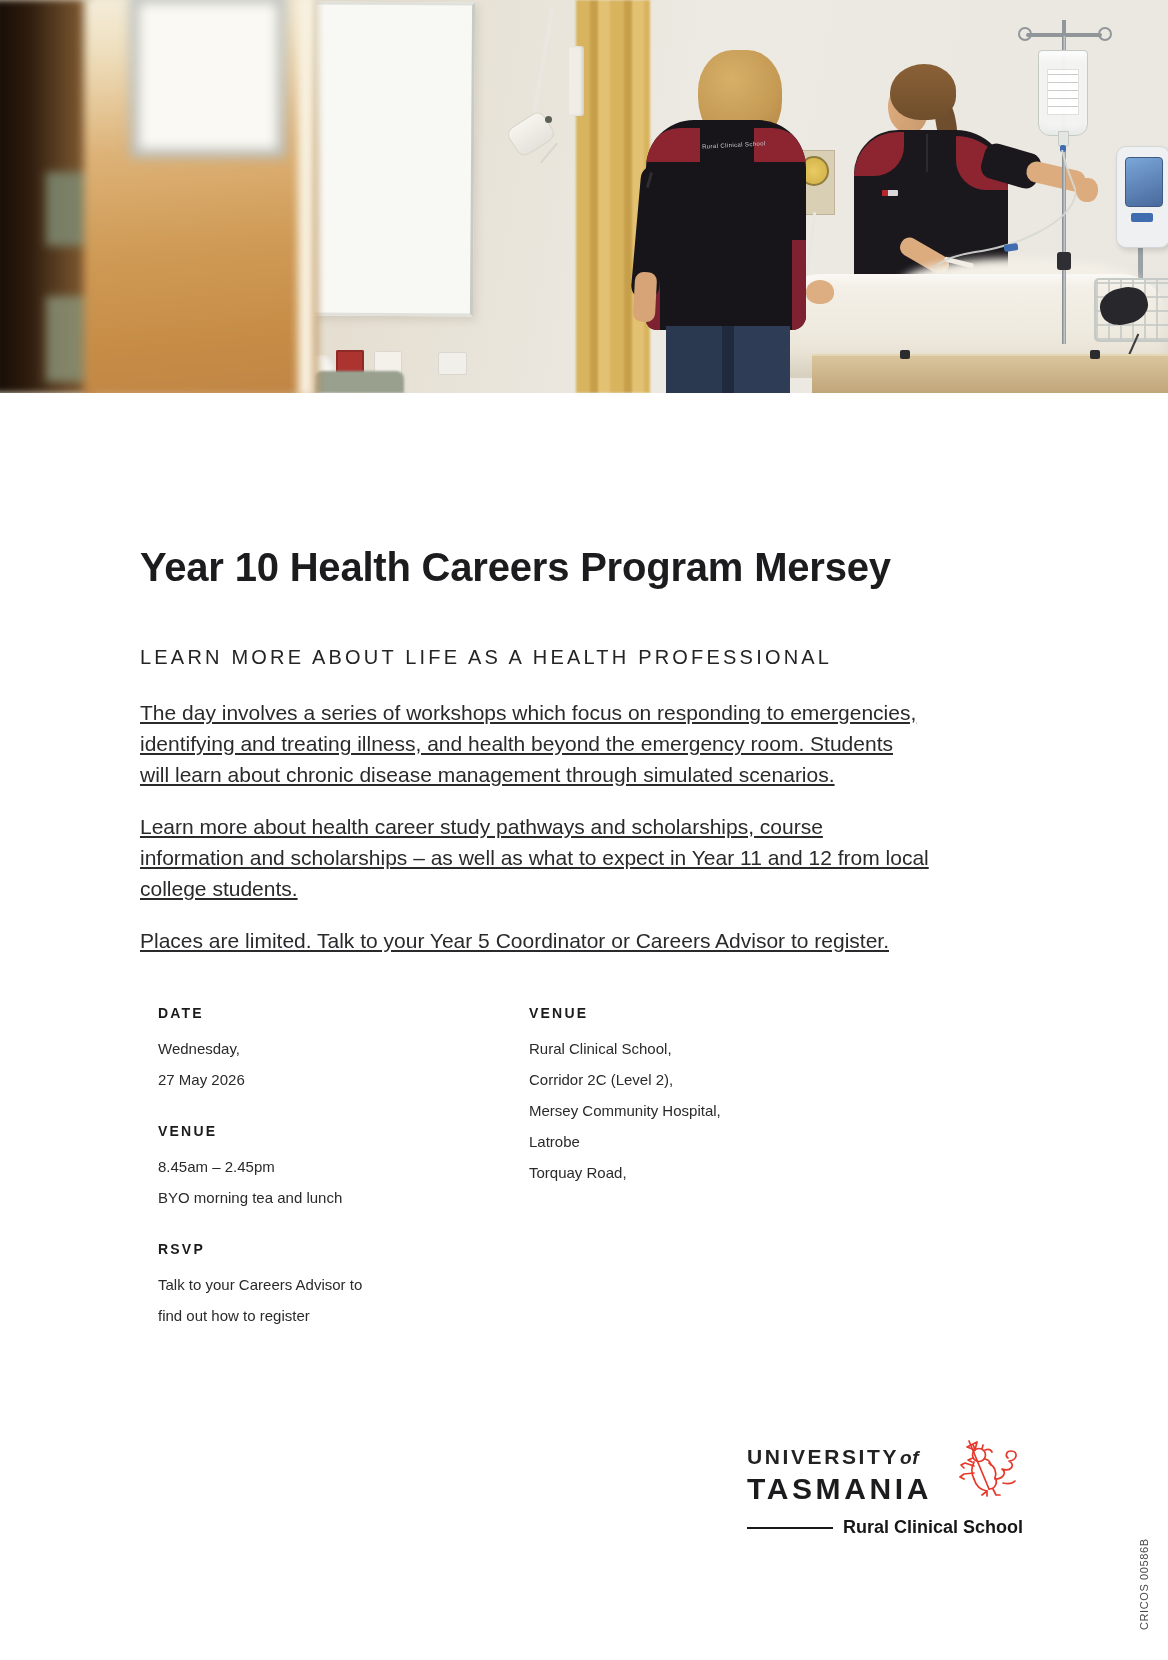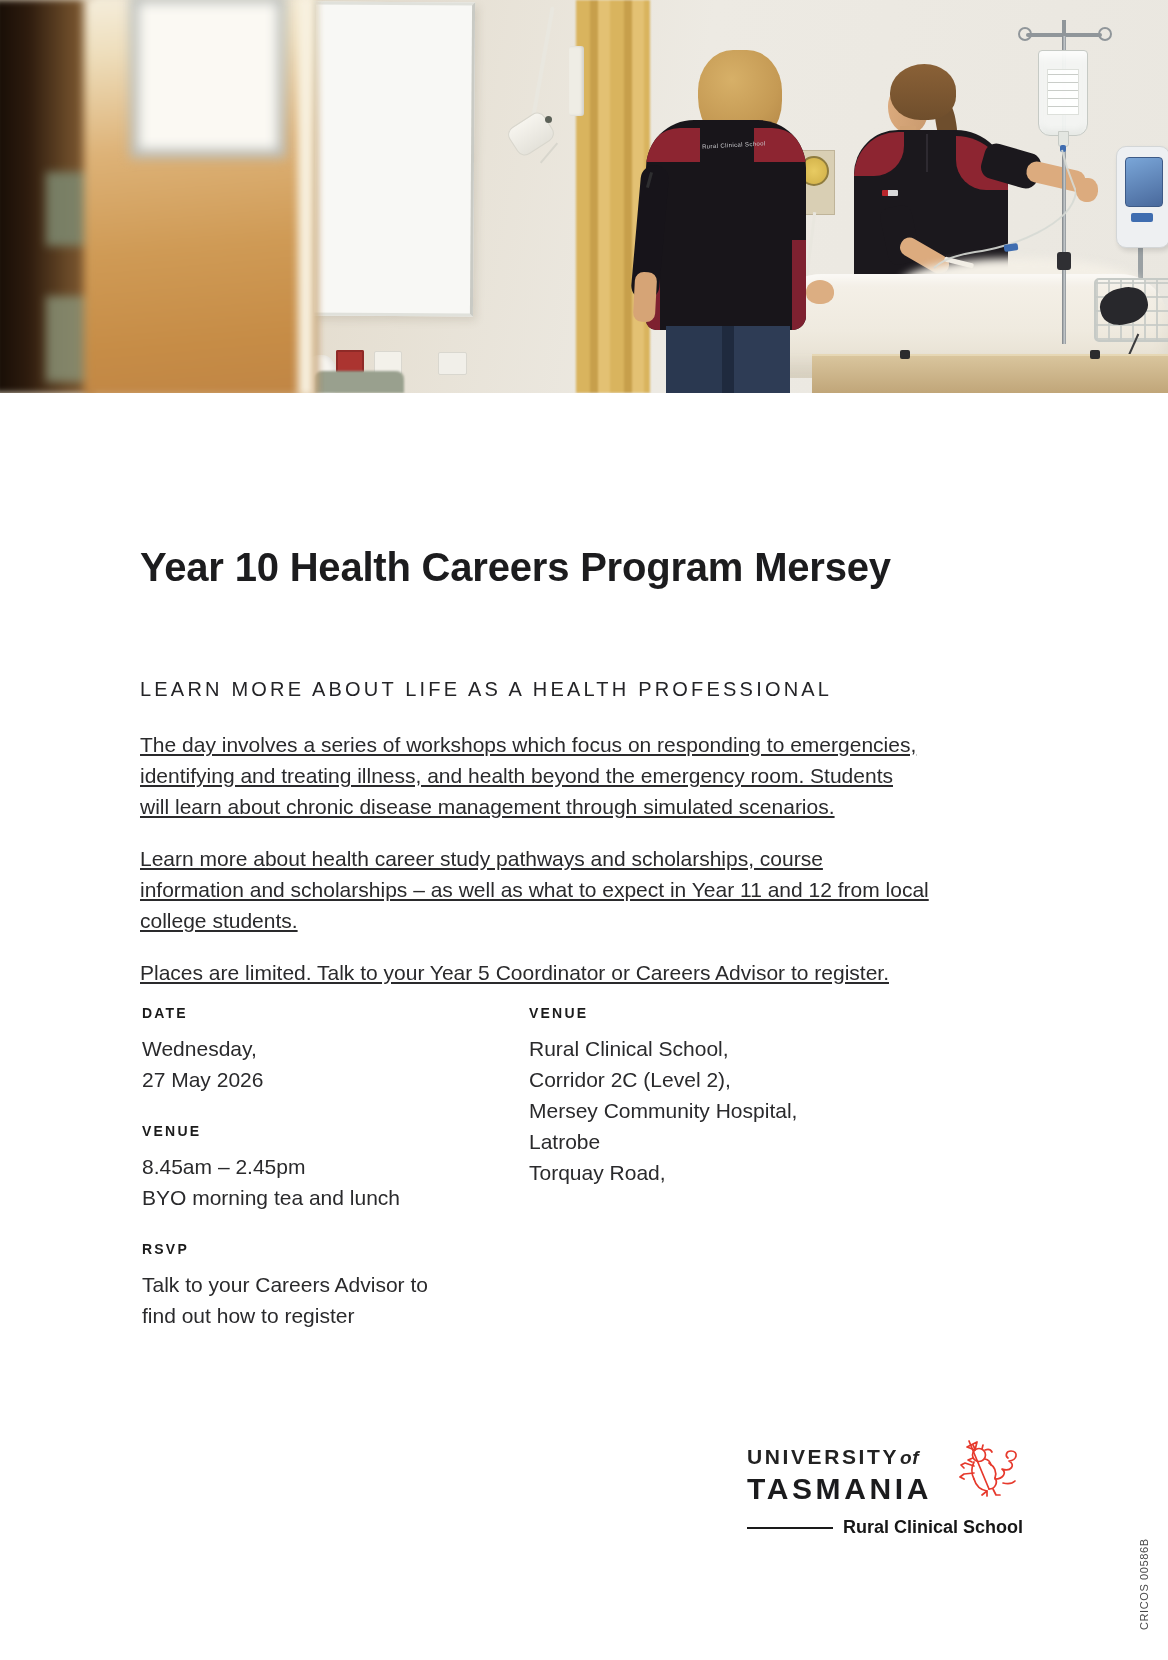--- a/index.html
+++ b/index.html
@@ -127,31 +127,31 @@
   .ph-door{left:84px;top:-4px;width:232px;height:401px;filter:blur(5px);z-index:6;
     background:linear-gradient(175deg,#f5eedd 0%,#eedebc 14%,#ddb277 38%,#cf9a55 62%,#c68c46 85%,#c08544 100%);}
   .ph-door-glare{left:130px;top:-6px;width:138px;height:146px;background:#fbf9f3;border:9px solid #b9bdbb;
     filter:blur(6px);z-index:7;}
   .ph-door-edge{left:298px;top:-4px;width:16px;height:401px;background:#f8f1e0;filter:blur(4px);z-index:7;}
   .ph-door-gap{left:312px;top:0;width:5px;height:393px;background:rgba(90,70,40,.25);filter:blur(3px);z-index:6;}
 
   
   .content{position:absolute;left:140px;top:544px;width:832px;}
   h1.title{margin:0;font-size:40px;line-height:46px;font-weight:bold;letter-spacing:-.2px;color:#1c1c1e;}
-  .subtitle{margin-top:88px;font-size:20px;letter-spacing:3.2px;color:#242427;font-weight:normal;}
+  .subtitle{margin-top:56px;font-size:20px;letter-spacing:3.2px;color:#242427;font-weight:normal;}
   .para{margin-top:28px;}
   .para + .para{margin-top:21px;}
   .bline{font-size:21px;line-height:31px;color:#2a2a2c;text-decoration:underline;}
 
   .details{position:absolute;left:140px;top:1005px;width:880px;}
-  .col-left{position:absolute;left:2px;top:0;width:370px;}
+  .col-left{position:absolute;left:18px;top:0;width:370px;}
   .col-right{position:absolute;left:389px;top:0;width:440px;}
   .block{margin-bottom:28px;}
   .dlabel{font-size:14px;line-height:16px;font-weight:bold;letter-spacing:2.2px;color:#1b1b1b;margin-bottom:12px;}
-  .dline{font-size:21px;line-height:31px;color:#2a2a2c;}
+  .dline{font-size:15px;line-height:31px;color:#2a2a2c;}
 
   
   .logo{position:absolute;left:747px;top:1445px;width:290px;color:#1d1d1f;}
   .logo-l1{font-size:21px;letter-spacing:2.6px;color:#222;font-weight:bold;}
   .logo-l1 .of{font-style:italic;font-size:19px;letter-spacing:.5px;margin-left:1px;}
   .logo-l2{font-size:30px;font-weight:bold;letter-spacing:3.6px;margin-top:3px;color:#1b1b1d;}
   .logo-l3{display:flex;align-items:center;margin-top:11px;}
   .logo-rule{width:86px;height:2px;background:#1a1a1a;margin-right:10px;flex:none;}
   .logo-school{font-size:18px;font-weight:bold;color:#171717;white-space:nowrap;}
   .lion{position:absolute;left:212px;top:-6px;width:66px;height:60px;}

